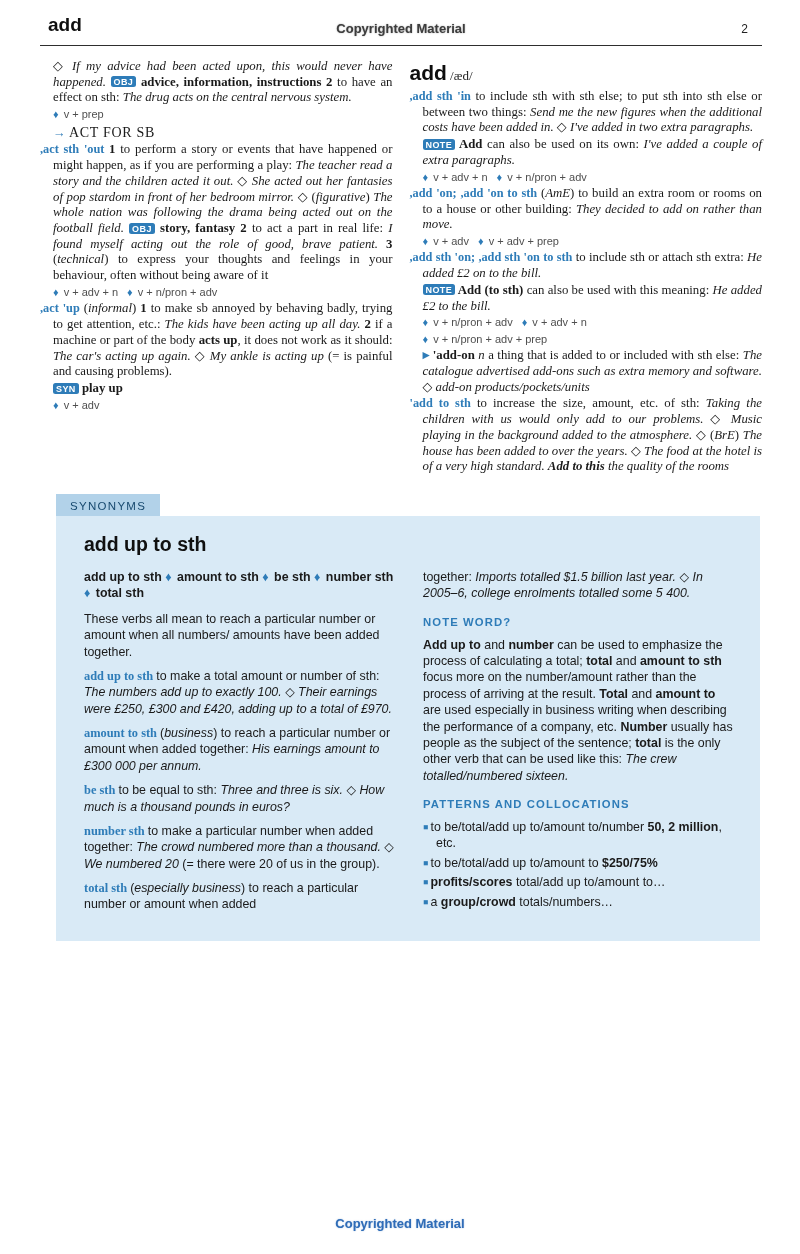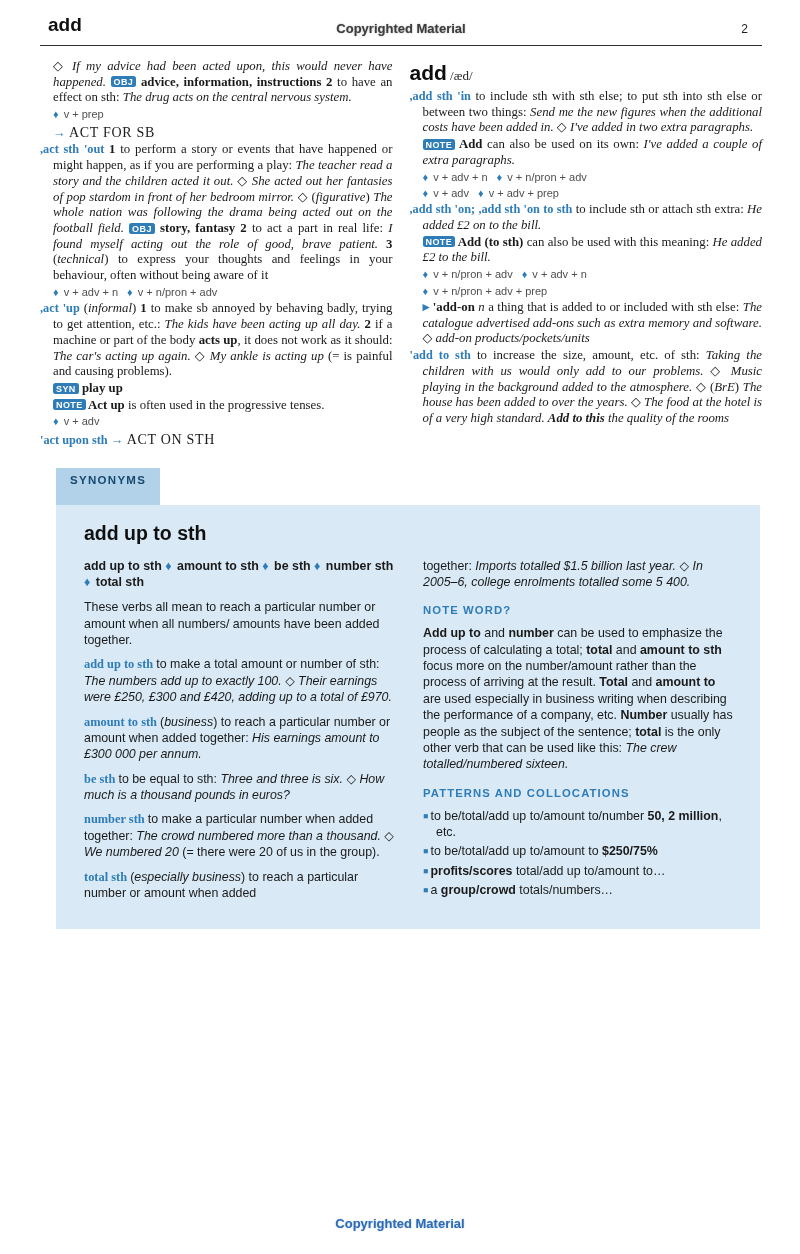--- a/index.html
+++ b/index.html
@@ -74,22 +74,22 @@
   .s-dia{color:var(--accent-blue);margin-right:2px;}
   .s-gram{margin-right:9px;}
   .s-tri{color:var(--accent-blue);font-size:9.5px;position:relative;top:-1px;}
   .s-sq{color:var(--accent-blue);font-size:8.5px;position:relative;top:-1px;}
 
   
   .syn-wrap{margin-top:18px;margin-left:16px;margin-right:2px;}
   .syn-tab{
     display:inline-block;background:var(--tab-background);color:var(--tab-text);
     font-family:"Liberation Sans","DejaVu Sans",sans-serif;
-    font-weight:bold;font-size:11.5px;letter-spacing:1.3px;
-    padding:6px 14px 19px 14px;
+    font-weight:normal;font-size:11.5px;letter-spacing:1.3px;
+    padding:6px 14px 4px 14px;
   }
   .syn-box{background:var(--box-background);padding:17px 26px 20px 28px;}
   .syn-title{
     font-family:"Liberation Sans","DejaVu Sans",sans-serif;
     font-weight:bold;font-size:19.5px;color:#101010;margin:0 0 13px 0;
   }
   .syn-cols{
     display:flex;gap:28px;
     font-family:"Liberation Sans","DejaVu Sans",sans-serif;
     font-size:12.4px;line-height:1.32;text-align:left;
@@ -127,29 +127,28 @@
 
   <main class="columns">
     <div class="col">
         <div class="blk blk-cont"><span class="s-pl">◇ </span><span class="s-i">If my advice had been acted upon, this would never have happened. </span><span class="s-chip">OBJ</span><span class="s-b"> advice, information, instructions 2 </span><span class="s-pl">to have an effect on sth: </span><span class="s-i">The drug acts on the central nervous system.</span></div>
         <div class="blk blk-gram"><span class="s-dia">♦ </span><span class="s-gram">v + prep</span></div>
         <div class="blk blk-xref"><span class="s-arrow">→ </span><span class="s-sc">ACT FOR SB</span></div>
         <div class="blk blk-entry"><span class="s-bb">,act sth 'out </span><span class="s-b">1 </span><span class="s-pl">to perform a story or events that have happened or might happen, as if you are performing a play: </span><span class="s-i">The teacher read a story and the children acted it out. </span><span class="s-pl">◇ </span><span class="s-i">She acted out her fantasies of pop stardom in front of her bedroom mirror. </span><span class="s-pl">◇ (</span><span class="s-i">figurative</span><span class="s-pl">) </span><span class="s-i">The whole nation was following the drama being acted out on the football field. </span><span class="s-chip">OBJ</span><span class="s-b"> story, fantasy 2 </span><span class="s-pl">to act a part in real life: </span><span class="s-i">I found myself acting out the role of good, brave patient. </span><span class="s-b">3 </span><span class="s-pl">(</span><span class="s-i">technical</span><span class="s-pl">) to express your thoughts and feelings in your behaviour, often without being aware of it</span></div>
         <div class="blk blk-gram"><span class="s-dia">♦ </span><span class="s-gram">v + adv + n</span><span class="s-dia">♦ </span><span class="s-gram">v + n/pron + adv</span></div>
         <div class="blk blk-entry"><span class="s-bb">,act 'up </span><span class="s-pl">(</span><span class="s-i">informal</span><span class="s-pl">) </span><span class="s-b">1 </span><span class="s-pl">to make sb annoyed by behaving badly, trying to get attention, etc.: </span><span class="s-i">The kids have been acting up all day. </span><span class="s-b">2 </span><span class="s-pl">if a machine or part of the body </span><span class="s-b">acts up</span><span class="s-pl">, it does not work as it should: </span><span class="s-i">The car's acting up again. </span><span class="s-pl">◇ </span><span class="s-i">My ankle is acting up </span><span class="s-pl">(= is painful and causing problems).</span></div>
         <div class="blk blk-note"><span class="s-chip">SYN</span><span class="s-b"> play up</span></div>
-        <div class="blk blk-note"><span class="s-chip">NOTE</span><span class="s-b"> Act up </span><span class="s-pl">is often used in the progressive tenses.</span></div>
         <div class="blk blk-gram"><span class="s-dia">♦ </span><span class="s-gram">v + adv</span></div>
-        <div class="blk blk-entry"><span class="s-bb">'act upon sth </span><span class="s-arrow">→ </span><span class="s-sc">ACT ON STH</span></div>
       </div>
     <div class="col">
         <div class="blk blk-hw"><span class="s-hw">add</span><span class="s-pron"> /æd/</span></div>
         <div class="blk blk-entry"><span class="s-bb">,add sth 'in </span><span class="s-pl">to include sth with sth else; to put sth into sth else or between two things: </span><span class="s-i">Send me the new figures when the additional costs have been added in. </span><span class="s-pl">◇ </span><span class="s-i">I've added in two extra paragraphs.</span></div>
         <div class="blk blk-note"><span class="s-chip">NOTE</span><span class="s-b"> Add </span><span class="s-pl">can also be used on its own: </span><span class="s-i">I've added a couple of extra paragraphs.</span></div>
         <div class="blk blk-gram"><span class="s-dia">♦ </span><span class="s-gram">v + adv + n</span><span class="s-dia">♦ </span><span class="s-gram">v + n/pron + adv</span></div>
+        <div class="blk blk-entry"><span class="s-bb">,add 'on</span><span class="s-bb">; </span><span class="s-bb">,add 'on to sth </span><span class="s-pl">(</span><span class="s-i">AmE</span><span class="s-pl">) to build an extra room or rooms on to a house or other building: </span><span class="s-i">They decided to add on rather than move.</span></div>
         <div class="blk blk-gram"><span class="s-dia">♦ </span><span class="s-gram">v + adv</span><span class="s-dia">♦ </span><span class="s-gram">v + adv + prep</span></div>
         <div class="blk blk-entry"><span class="s-bb">,add sth 'on</span><span class="s-bb">; </span><span class="s-bb">,add sth 'on to sth </span><span class="s-pl">to include sth or attach sth extra: </span><span class="s-i">He added £2 on to the bill.</span></div>
         <div class="blk blk-note"><span class="s-chip">NOTE</span><span class="s-b"> Add (to sth) </span><span class="s-pl">can also be used with this meaning: </span><span class="s-i">He added £2 to the bill.</span></div>
         <div class="blk blk-gram"><span class="s-dia">♦ </span><span class="s-gram">v + n/pron + adv</span><span class="s-dia">♦ </span><span class="s-gram">v + adv + n</span></div>
         <div class="blk blk-gram"><span class="s-dia">♦ </span><span class="s-gram">v + n/pron + adv + prep</span></div>
         <div class="blk blk-note"><span class="s-tri">▶ </span><span class="s-b">'add-on </span><span class="s-i">n </span><span class="s-pl">a thing that is added to or included with sth else: </span><span class="s-i">The catalogue advertised add-ons such as extra memory and software. </span><span class="s-pl">◇ </span><span class="s-i">add-on products/pockets/units</span></div>
         <div class="blk blk-entry"><span class="s-bb">'add to sth </span><span class="s-pl">to increase the size, amount, etc. of sth: </span><span class="s-i">Taking the children with us would only add to our problems. </span><span class="s-pl">◇ </span><span class="s-i">Music playing in the background added to the atmosphere. </span><span class="s-pl">◇ (</span><span class="s-i">BrE</span><span class="s-pl">) </span><span class="s-i">The house has been added to over the years. </span><span class="s-pl">◇ </span><span class="s-i">The food at the hotel is of a very high standard. </span><span class="s-bi">Add to this </span><span class="s-i">the quality of the rooms</span></div>
       </div>
   </main>
 

